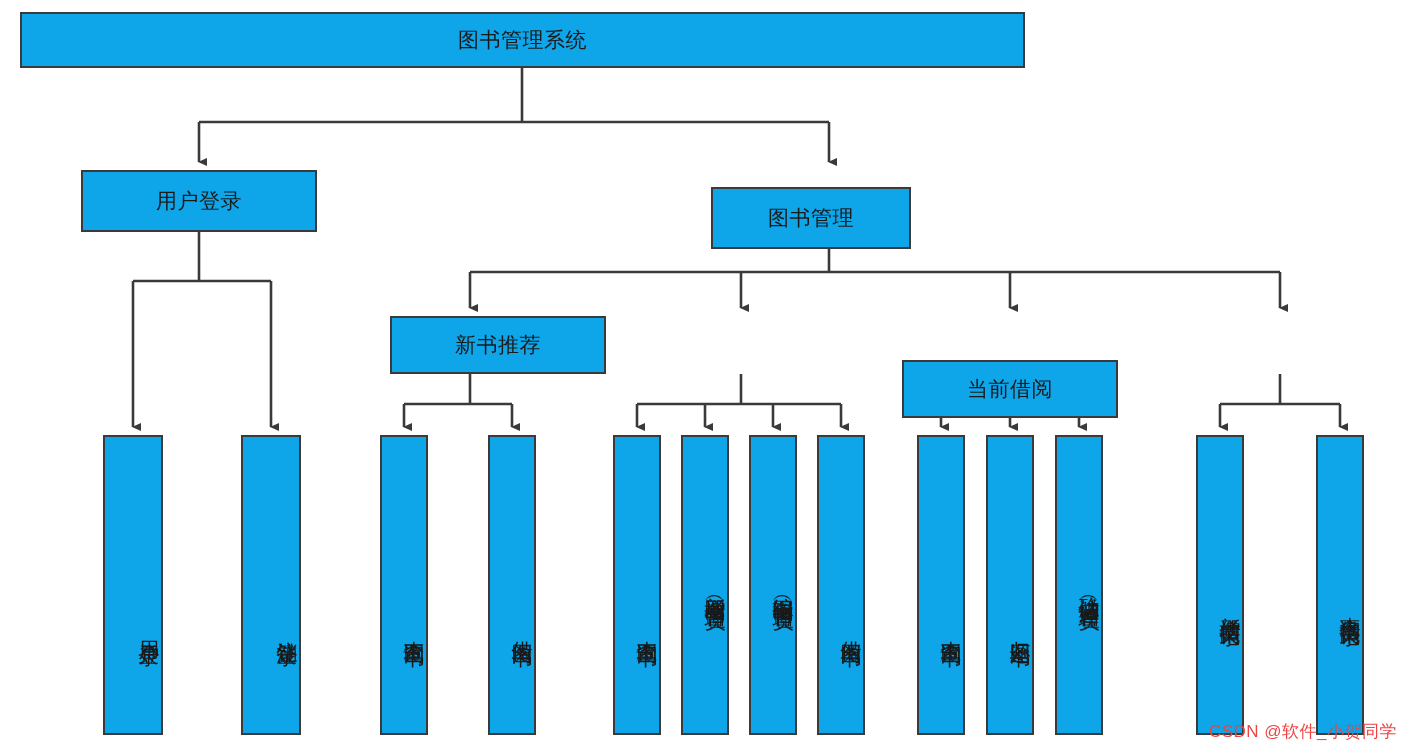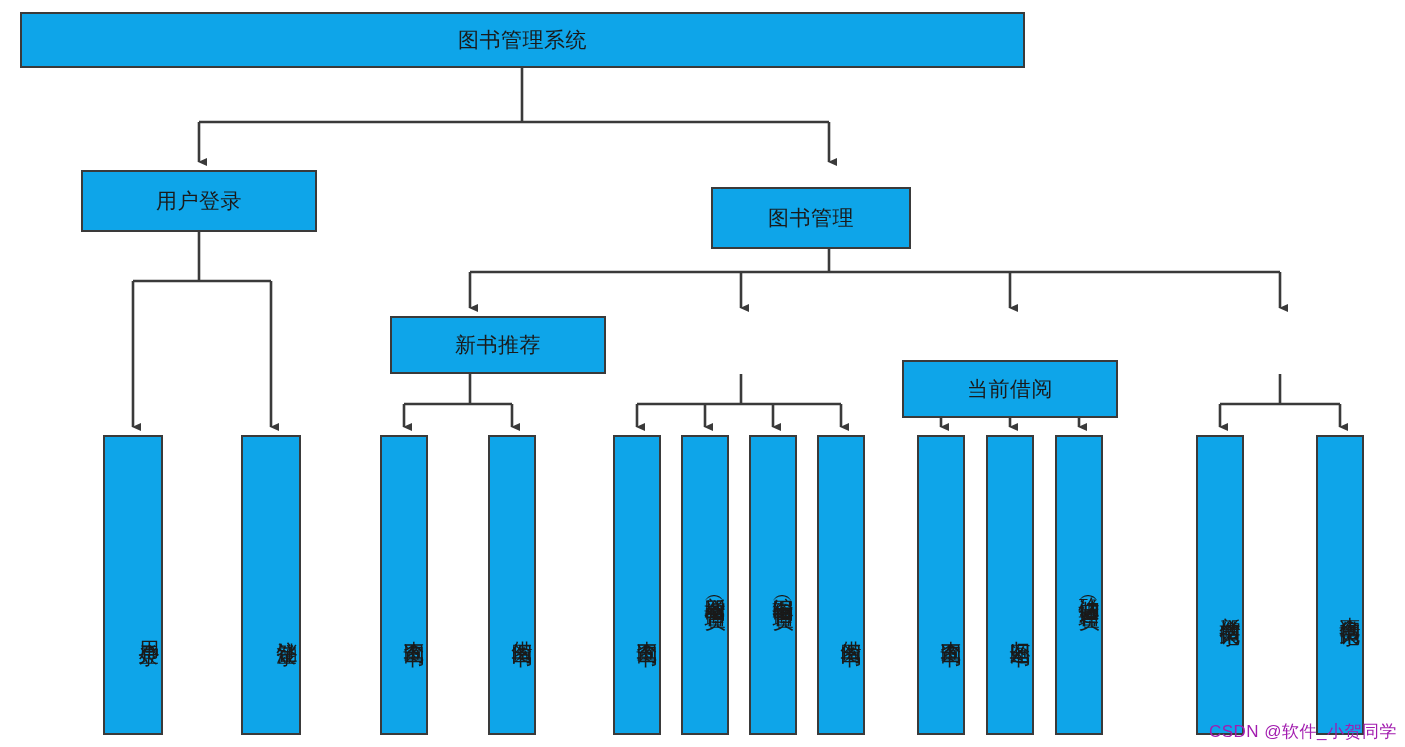--- a/index.html
+++ b/index.html
@@ -57,21 +57,21 @@
   }
   .node-label {
     display: block;
     white-space: pre-wrap;
   }
   .watermark {
     position: absolute;
     right: 8px;
     bottom: 4px;
     font-size: 17px;
-    color: #a21caf;
+    color: #ef4444;
     letter-spacing: 0.5px;
     white-space: nowrap;
     font-family: "Liberation Sans", "DejaVu Sans", sans-serif;
   }
 </style>
 </head>
 <body>
 
 <div id="diagram-root">
 

